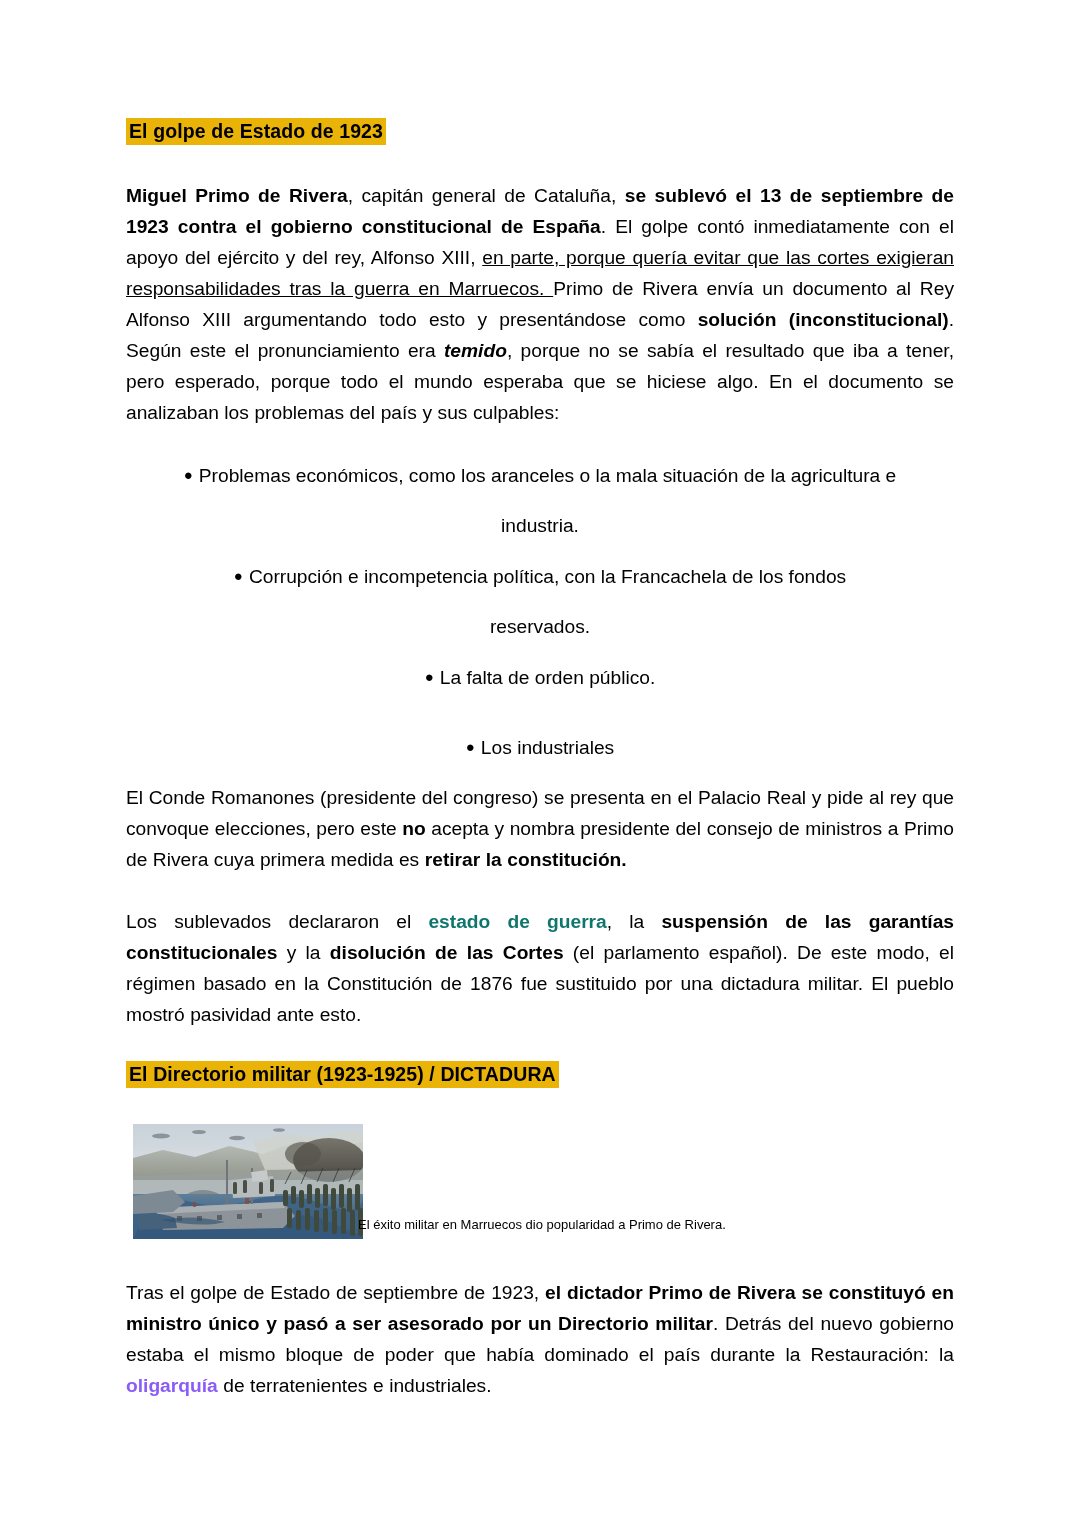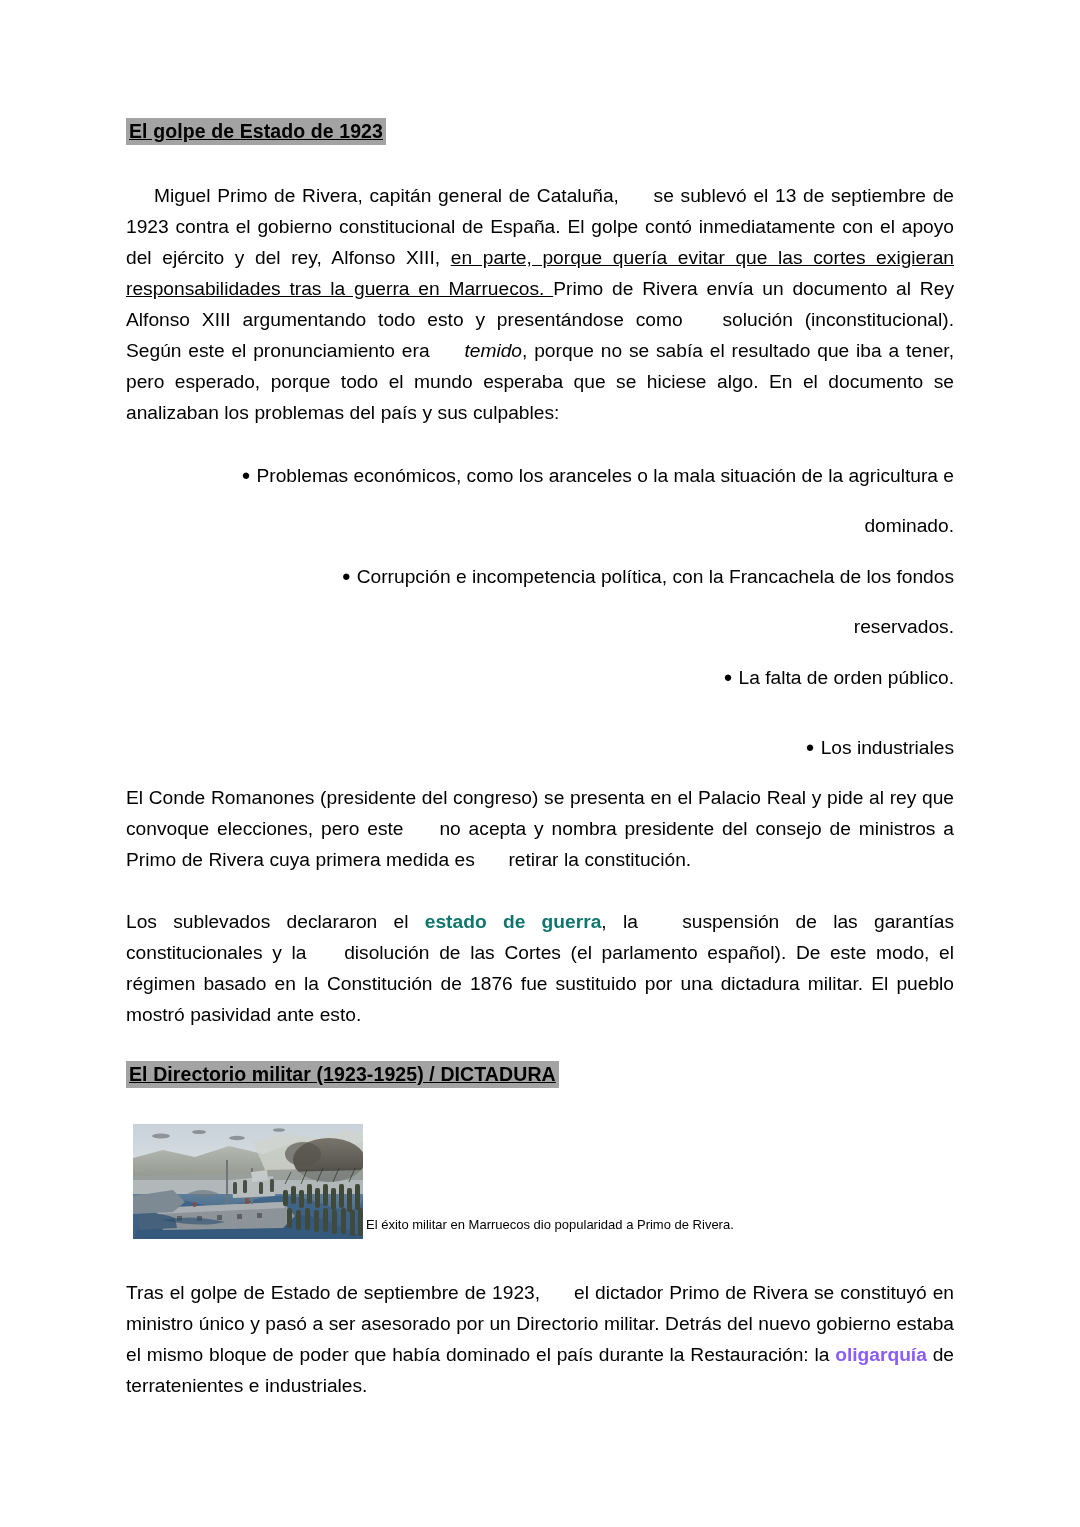--- a/index.html
+++ b/index.html
@@ -28,46 +28,45 @@
     width: 828px;
   }
   h2.section-heading {
     font-size: 19.5px;
     font-weight: bold;
     margin: 0;
     line-height: 1.35;
     letter-spacing: 0.1px;
   }
   h2.section-heading .hl {
-    background-color: #a3a3a3;
+    background-color: #eab308;
     padding: 2px 3px 3px 3px;
     box-decoration-break: clone;
-    text-decoration: underline;
     -webkit-box-decoration-break: clone;
   }
   p.body-par {
     font-size: 19.2px;
     line-height: 31px;
     margin: 0;
     text-align: justify;
     text-justify: inter-word;
     word-spacing: 0.2px;
   }
   .bullet-line {
     font-size: 19.2px;
     line-height: 31px;
     margin: 0;
-    text-align: right;
+    text-align: center;
   }
   .bullet-dot {
     font-size: 15px;
     vertical-align: 2px;
     margin-right: 6px;
   }
-  b, strong { font-weight: normal; margin-left: 28px; }
+  b, strong { font-weight: bold; }
   i, em { font-style: italic; }
   .u { text-decoration: underline; }
   .red { color: #0f766e; font-weight: bold; }
   .blue { color: #8b5cf6; font-weight: bold; }
 
   
   .sp-after-h1 { height: 36px; }
   .sp-par { height: 31px; }
   .sp-small { height: 19px; }
 
@@ -82,21 +81,21 @@
     left: 7px;
     top: 0;
     width: 230px;
     height: 115px;
     overflow: hidden;
     background: #b9c2c9;
   }
   .figure-img svg { display: block; }
   .figure-caption {
     position: absolute;
-    left: 240px;
+    left: 232px;
     top: 93px;
     font-size: 13px;
     line-height: 16px;
     color: #000;
     white-space: nowrap;
   }
 </style>
 </head>
 <body>
 
@@ -106,21 +105,21 @@
     <h2 class="section-heading"><span class="hl">El golpe de Estado de 1923</span></h2>
 
     <div class="sp-after-h1"></div>
 
     <p class="body-par"><b>Miguel Primo de Rivera</b><span>, capitán general de Cataluña, </span><b>se sublevó el 13  de septiembre de 1923 contra el gobierno constitucional de España</b><span>. El golpe contó inmediatamente con el apoyo del ejército y del rey, Alfonso XIII, </span><span class="u">en parte, porque quería evitar que las cortes exigieran responsabilidades tras la guerra en Marruecos. </span><span>Primo de Rivera envía un documento al Rey Alfonso XIII argumentando todo esto y presentándose como </span><b>solución (inconstitucional)</b><span>.   Según este el pronunciamiento era </span><b><i>temido</i></b><span>, porque no se sabía el resultado que iba a tener, pero esperado, porque todo el mundo esperaba que se hiciese algo. En el documento se analizaban los problemas del país y sus culpables:</span></p>
 
     <div class="sp-par"></div>
 
     <p class="bullet-line"><span class="bullet-dot">●</span><span>Problemas económicos, como los aranceles o la mala situación de la agricultura e</span></p>
     <div class="sp-small"></div>
-    <p class="bullet-line"><span>dominado.</span></p>
+    <p class="bullet-line"><span>industria.</span></p>
     <div class="sp-small"></div>
     <p class="bullet-line"><span class="bullet-dot">●</span><span>Corrupción e incompetencia política, con la Francachela de los fondos</span></p>
     <div class="sp-small"></div>
     <p class="bullet-line"><span>reservados.</span></p>
     <div class="sp-small"></div>
     <p class="bullet-line"><span class="bullet-dot">●</span><span>La falta de orden público.</span></p>
     <div class="sp-small"></div>
     <div class="sp-small"></div>
     <p class="bullet-line"><span class="bullet-dot">●</span><span>Los industriales</span></p>
 

